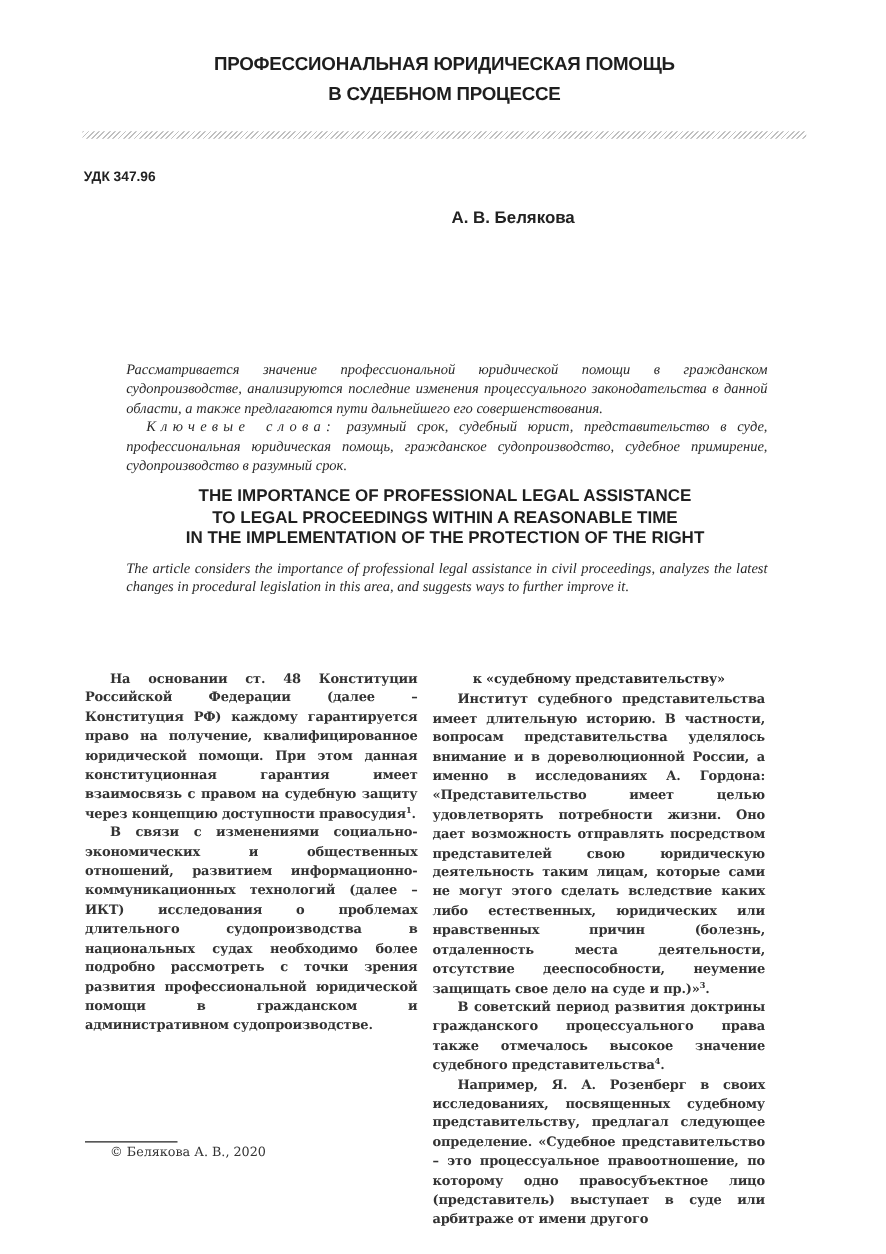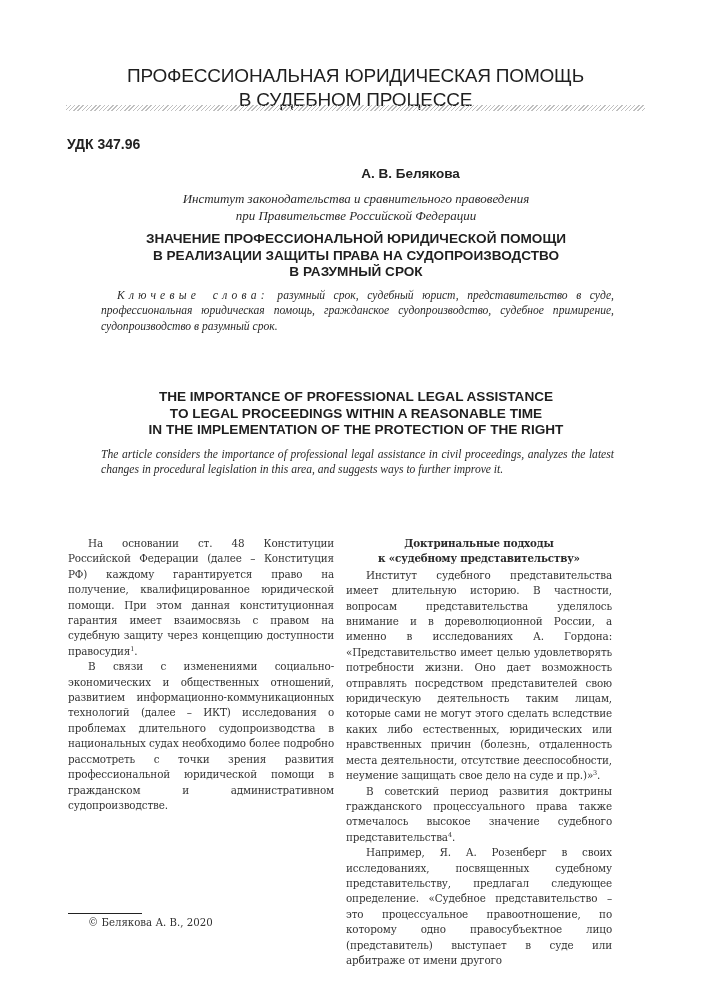--- a/index.html
+++ b/index.html
@@ -1,32 +1,32 @@
 <!DOCTYPE html>
 <html><head>
 <meta charset="utf-8">
 <style>
   html, body { margin: 0; padding: 0; background: #ffffff; }
   body { width: 709px; height: 1003px; position: relative; overflow: hidden; color: #222; }
   .page { position: absolute; left: 0; top: 0; width: 709px; height: 1003px; }
 
   .running-title {
-    position: absolute; left: 68px; top: 64px; width: 575px;
+    position: absolute; left: 68px; top: 40px; width: 575px;
     text-align: center; font-family: "Liberation Sans", sans-serif;
-    font-weight: normal; font-size: 19px; line-height: 24px; color: #1e1e1e;
+    font-weight: bold; font-size: 15px; line-height: 24px; color: #1e1e1e;
     letter-spacing: -0.2px;
   }
   .hatch {
     position: absolute; left: 66px; top: 105px; width: 579px; height: 6px;
     background-image: repeating-linear-gradient(135deg, #b9b9b9 0px, #b9b9b9 1px, transparent 1px, transparent 3px);
     opacity: 0.9;
   }
   .udk {
     position: absolute; left: 67px; top: 136px;
-    font-family: "Liberation Sans", sans-serif; font-weight: bold; font-size: 14px; color: #222;
+    font-family: "Liberation Sans", sans-serif; font-weight: bold; font-size: 11px; color: #222;
   }
   .author {
     position: absolute; left: 0; width: 709px; top: 166px; text-align: center;
     font-family: "Liberation Sans", sans-serif; font-weight: bold; font-size: 13.5px; color: #222;
     padding-left: 112px; box-sizing: border-box;
   }
   .affil {
     position: absolute; left: 70px; width: 572px; top: 190px; text-align: center;
     font-family: "Liberation Serif", serif; font-style: italic; font-size: 13px; line-height: 17px; color: #2a2a2a;
   }
@@ -47,21 +47,21 @@
   .kw-label { letter-spacing: 4.2px; margin-left: 16px; }
   .kw-label-en { letter-spacing: 3px; }
 
   .col {
     position: absolute; top: 536px; width: 266px;
     font-family: "DejaVu Serif", serif; font-size: 10.4px; line-height: 15.4px; color: #333;
     text-align: justify; letter-spacing: -0.15px;
   }
   .col-left { left: 68px; }
   .col-right { left: 346px; }
-  .col p { margin: 0; text-indent: 20px; }
+  .col p { margin: 0; text-indent: 20px; font-weight: bold; }
   .section-head {
     text-align: center; font-family: "DejaVu Serif", serif; font-weight: bold; font-size: 10.3px; line-height: 15.4px;
     margin: 0 0 1px 0; color: #2a2a2a;
   }
   sup { font-size: 6.5px; line-height: 0; vertical-align: 4px; }
 
   .footnote-rule {
     position: absolute; left: 68px; top: 913px; width: 74px; height: 0; border-top: 1px solid #222;
   }
   .copyright {
@@ -78,53 +78,44 @@
     <div>ПРОФЕССИОНАЛЬНАЯ ЮРИДИЧЕСКАЯ ПОМОЩЬ</div>
     <div>В СУДЕБНОМ ПРОЦЕССЕ</div>
   </div>
 
   <div class="hatch"></div>
 
   <div class="udk">УДК 347.96</div>
 
   <div class="author">А. В. Белякова</div>
 
-  <div class="affil">
-    <div>Институт законодательства и сравнительного правоведения</div>
-    <div>при Правительстве Российской Федерации</div>
-  </div>
 
-  <div class="title-ru">
-    <div>ЗНАЧЕНИЕ ПРОФЕССИОНАЛЬНОЙ ЮРИДИЧЕСКОЙ ПОМОЩИ</div>
-    <div>В РЕАЛИЗАЦИИ ЗАЩИТЫ ПРАВА НА СУДОПРОИЗВОДСТВО</div>
-    <div>В РАЗУМНЫЙ СРОК</div>
-  </div>
 
   <div class="abstract abstract-ru">
+    <p>Рассматривается значение профессиональной юридической помощи в гражданском судопроизводстве, анализируются последние изменения процессуального законодательства в данной области, а также предлагаются пути дальнейшего его совершенствования.</p>
     <p><span class="kw-label">Ключевые слова:</span> <span>разумный срок, судебный юрист, представительство в суде, профессиональная юридическая помощь, гражданское судопроизводство, судебное примирение, судопроизводство в разумный срок.</span></p>
   </div>
 
   <div class="title-en">
     <div>THE IMPORTANCE OF PROFESSIONAL LEGAL ASSISTANCE</div>
     <div>TO LEGAL PROCEEDINGS WITHIN A REASONABLE TIME</div>
     <div>IN THE IMPLEMENTATION OF THE PROTECTION OF THE RIGHT</div>
   </div>
 
   <div class="abstract abstract-en">
     <p>The article considers the importance of professional legal assistance in civil proceedings, analyzes the latest changes in procedural legislation in this area, and suggests ways to further improve it.</p>
   </div>
 
   <div class="col col-left">
     <p><span>На основании ст. 48 Конституции Российской Федерации (далее – Конституция РФ) каждому гарантируется право на получение, квалифицированное юридической помощи. При этом данная конституционная гарантия имеет взаимосвязь с правом на судебную защиту через концепцию доступности правосудия</span><sup>1</sup><span>.</span></p>
     <p>В связи с изменениями социально-экономических и общественных отношений, развитием информационно-коммуникационных технологий (далее – ИКТ) исследования о проблемах длительного судопроизводства в национальных судах необходимо более подробно рассмотреть с точки зрения развития профессиональной юридической помощи в гражданском и административном судопроизводстве.</p>
   </div>
 
   <div class="col col-right">
     <div class="section-head">
-      <div>Доктринальные подходы</div>
       <div>к «судебному представительству»</div>
     </div>
     <p><span>Институт судебного представительства имеет длительную историю. В частности, вопросам представительства уделялось внимание и в дореволюционной России, а именно в исследованиях А. Гордона: «Представительство имеет целью удовлетворять потребности жизни. Оно дает возможность отправлять посредством представителей свою юридическую деятельность таким лицам, которые сами не могут этого сделать вследствие каких либо естественных, юридических или нравственных причин (болезнь, отдаленность места деятельности, отсутствие дееспособности, неумение защищать свое дело на суде и пр.)»</span><sup>3</sup><span>.</span></p>
     <p><span>В советский период развития доктрины гражданского процессуального права также отмечалось высокое значение судебного представительства</span><sup>4</sup><span>.</span></p>
     <p>Например, Я. А. Розенберг в своих исследованиях, посвященных судебному представительству, предлагал следующее определение. «Судебное представительство – это процессуальное правоотношение, по которому одно правосубъектное лицо (представитель) выступает в суде или арбитраже от имени другого</p>
   </div>
 
   <div class="footnote-rule"></div>
   <div class="copyright">© Белякова А. В., 2020</div>
 

